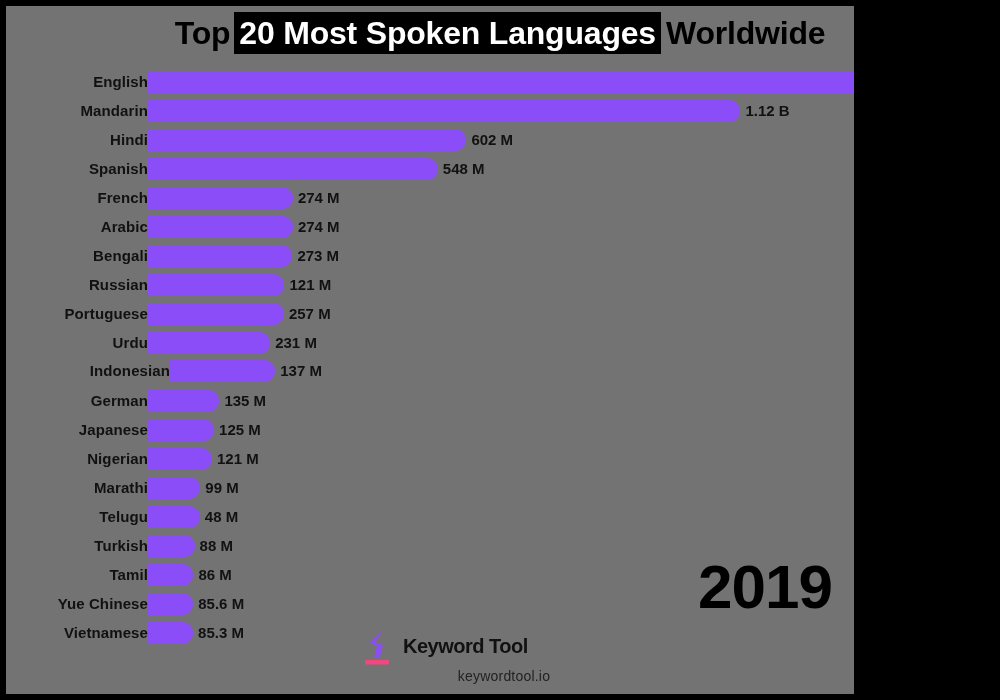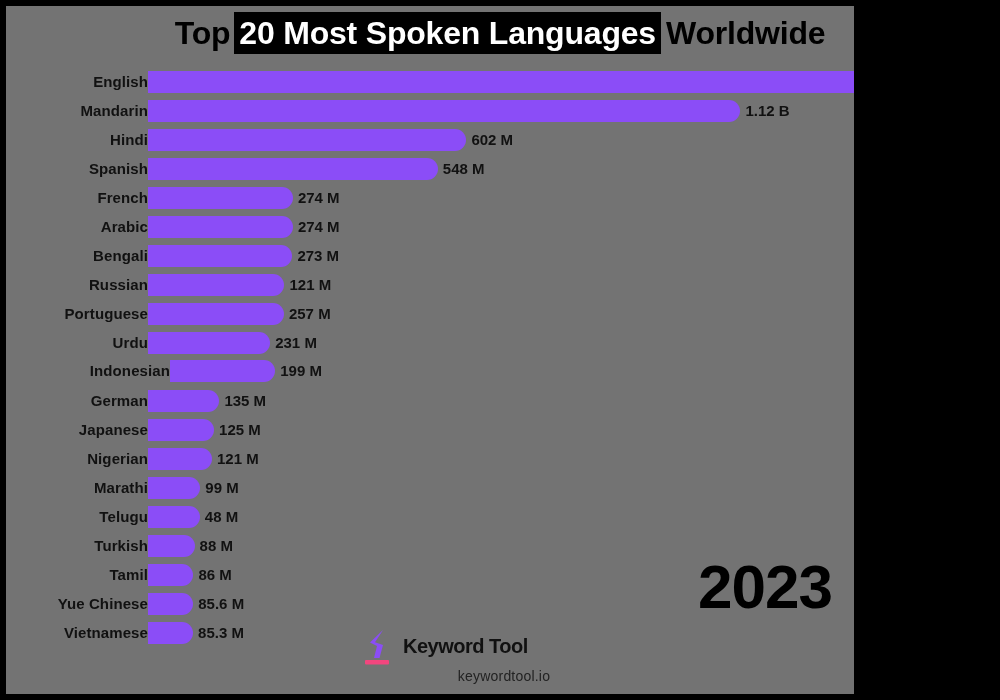--- a/index.html
+++ b/index.html
@@ -253,21 +253,21 @@
           <div class="bar-track" style="width: 122.191px;">
             <div class="bar" style="width: 100%; background: rgb(139, 77, 247);"></div>
           </div>
           <div class="bar-value" style="left: 264.191px;">231 M</div>
         </div>
         <div class="row" style="top: 294px; margin-left: 22px;">
           <div class="row-label">Indonesian</div>
           <div class="bar-track" style="width: 105.264px;">
             <div class="bar" style="width: 100%; background: rgb(139, 77, 247);"></div>
           </div>
-          <div class="bar-value" style="left: 247.264px;">199 M</div>
+          <div class="bar-value" style="left: 247.264px;">137 M</div>
         </div>
         <div class="row" style="top: 324px;">
           <div class="row-label">German</div>
           <div class="bar-track" style="width: 71.4103px;">
             <div class="bar" style="width: 100%; background: rgb(139, 77, 247);"></div>
           </div>
           <div class="bar-value" style="left: 213.41px;">135 M</div>
         </div>
         <div class="row" style="top: 353px;">
           <div class="row-label">Japanese</div>
@@ -320,21 +320,21 @@
         </div>
         <div class="row" style="top: 556px;">
           <div class="row-label">Vietnamese</div>
           <div class="bar-track" style="width: 45.1208px;">
             <div class="bar" style="width: 100%; background: rgb(139, 77, 247);"></div>
           </div>
           <div class="bar-value" style="left: 187.121px;">85.3 M</div>
         </div>
       </div>
 
-    <div id="year">2023</div>
+    <div id="year">2019</div>
 
     <div id="brand">
       <div id="brand-row">
         <div id="brand-logo">
           <svg width="32" height="40" viewBox="0 0 32 40" xmlns="http://www.w3.org/2000/svg">
             <path d="M22 4 L9 16.5 L16 20 L13 32 L18.5 32 L22 19 L14 16.2 Z" fill="#8B4DF7"></path>
             <rect x="4" y="34" width="24" height="4.5" rx="1" fill="#F2467E"></rect>
           </svg>
         </div>
         <div id="brand-name">Keyword Tool</div>

